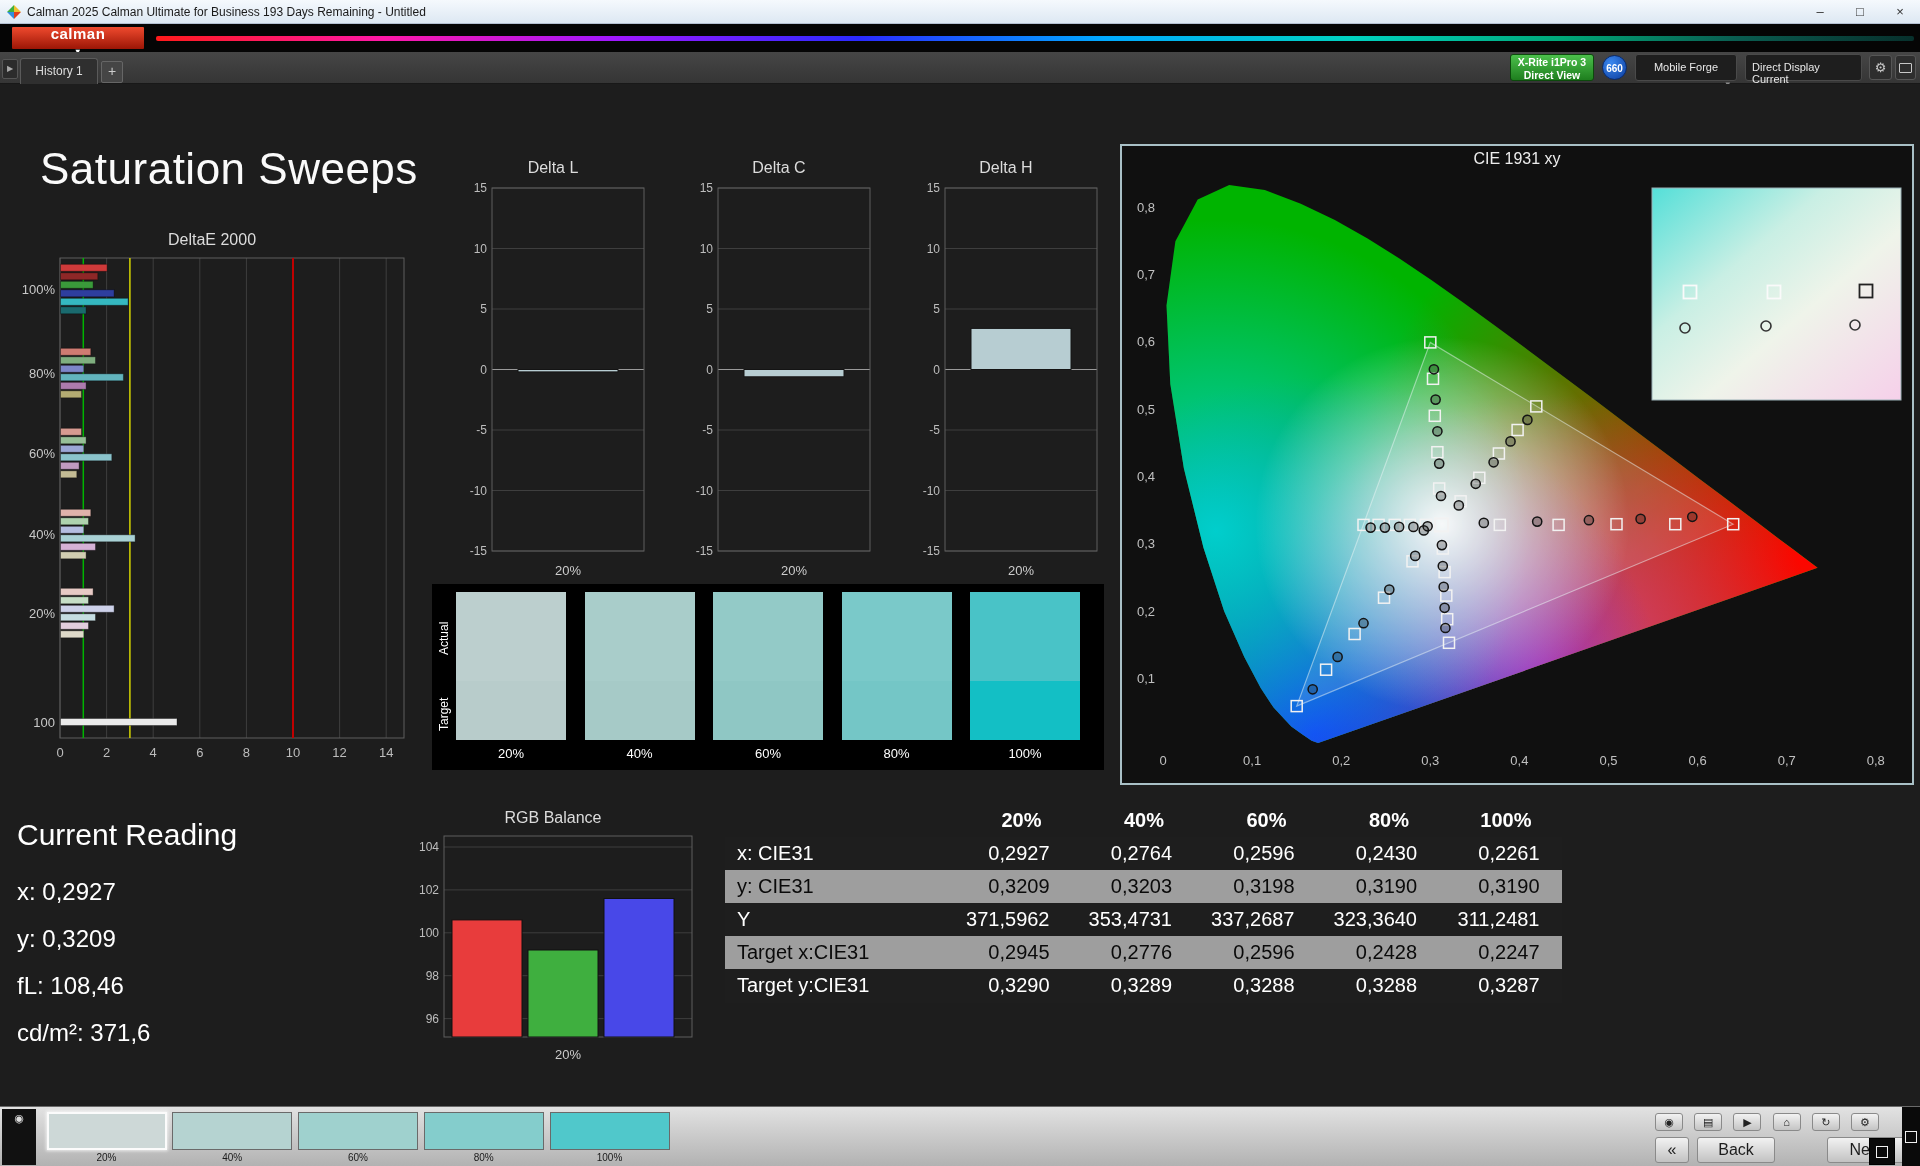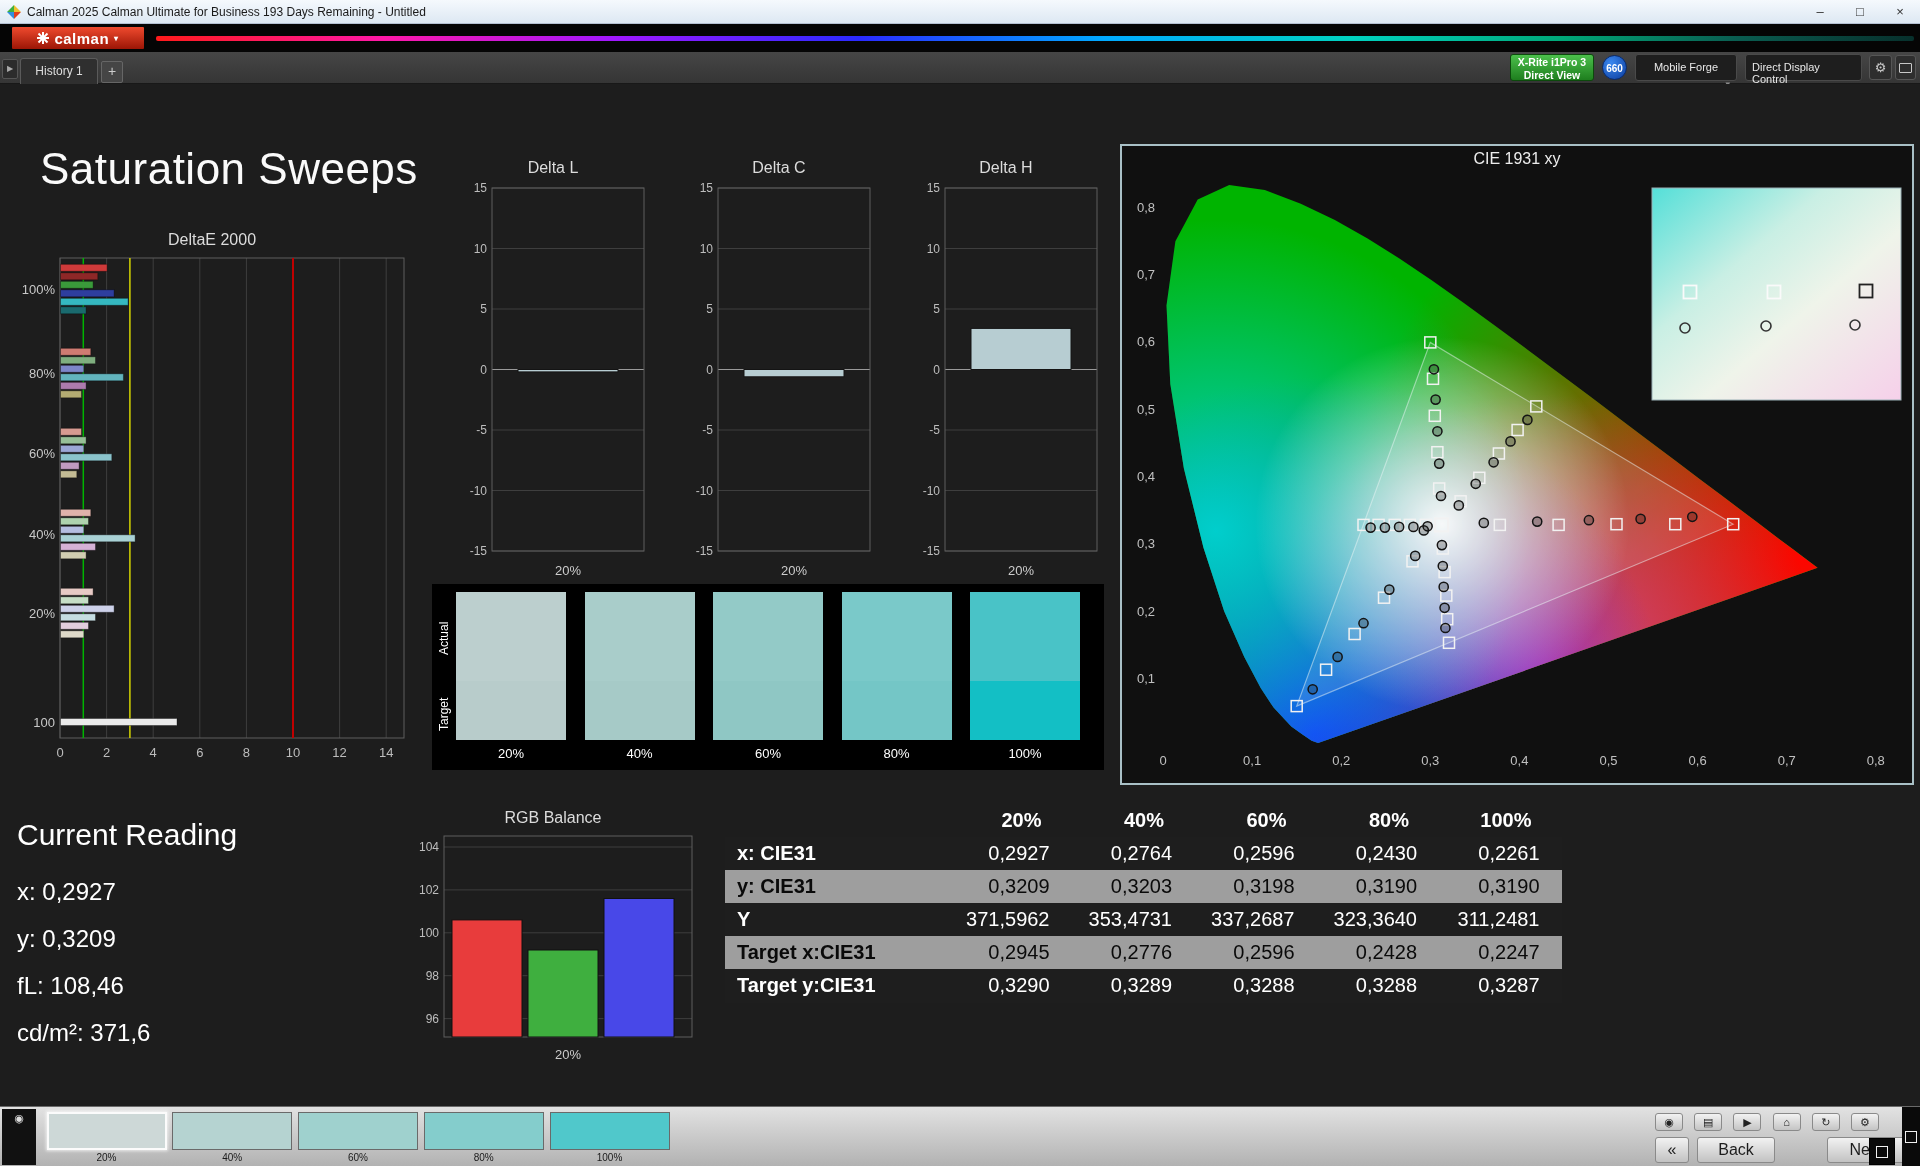--- a/index.html
+++ b/index.html
@@ -10,21 +10,21 @@
             background:linear-gradient(#f5f9fd,#dde8f3);border-bottom:1px solid #b4c0d2;box-sizing:border-box;}
   .app-icon{margin:0 6px 0 7px;}
   .title-text{font-size:12px;color:#1a1a1a;white-space:nowrap;text-align:right;}
   .win-controls{margin-left:auto;display:flex;height:100%;}
   .win-btn{width:40px;height:100%;display:flex;align-items:center;justify-content:center;
            font-size:13px;color:#333;cursor:default;}
   
   .logobar{position:absolute;left:0;top:24px;width:100%;height:28px;background:#050505;}
   .brand-badge{position:absolute;left:12px;top:3px;width:132px;height:22px;border-radius:1px;
                background:linear-gradient(#ef4a2e,#9c1606);display:flex;align-items:center;justify-content:center;
-               gap:5px;color:#fff;font-weight:bold;font-size:15px;letter-spacing:.5px;}
+               gap:5px;color:#fff;font-weight:bold;font-size:15px;letter-spacing:.5px;flex-direction:column;}
   .brand-caret{font-size:8px;color:#fff;}
   .rainbow{position:absolute;left:156px;top:12px;height:5px;width:calc(100% - 162px);border-radius:2px;
     background:linear-gradient(90deg,#ff1a1a 0%,#ff18a8 13%,#a018ff 26%,#2a2aff 40%,#00aaff 54%,#00d2c0 68%,#00a878 80%,#0a5c50 90%,#07302c 100%);}
   
   .tabbar{position:absolute;left:0;top:52px;width:100%;height:32px;
           background:linear-gradient(#464646,#353535);border-bottom:1px solid #181818;box-sizing:border-box;}
   .pane-toggle{position:absolute;left:2px;top:7px;width:14px;height:18px;background:#2c2c2c;border:1px solid #565656;
                color:#aaa;font-size:8px;line-height:18px;text-align:center;border-radius:2px;}
   .tab{position:absolute;left:20px;top:6px;width:76px;height:25px;background:#2f2f2f;border:1px solid #5a5a5a;border-bottom:none;
        border-radius:3px 3px 0 0;color:#ddd;font-size:12px;line-height:25px;text-align:center;}
@@ -72,21 +72,21 @@
   #cr-lines{position:absolute;left:17px;top:784px;}
   .cr-line{height:47px;line-height:47px;font-size:24px;color:#fff;}
   #rgb-wrap{left:408px;top:722px;width:290px;}
   
   .data-table{position:absolute;left:725px;top:720px;width:837px;}
   .trow{display:grid;grid-template-columns:224px repeat(5,122.5px);height:33.1px;}
   .trow-dark{background:#1e1e1e;color:#fff;}
   .trow-light{background:#9e9e9e;color:#0a0a0a;}
   .trow-head{background:#1d1d1d;color:#fff;}
   .tc{line-height:33.1px;font-size:20px;text-align:right;padding-right:22px;overflow:hidden;white-space:nowrap;box-sizing:border-box;}
-  .tc.lbl{text-align:left;padding-left:12px;font-weight:bold;}
+  .tc.lbl{text-align:left;padding-left:12px;font-weight:normal;}
   .tc.hdr{font-weight:bold;padding-right:30px;}
   
   .bottombar{position:absolute;left:0;bottom:0;width:1920px;height:60px;
              background:linear-gradient(#e2e2e2,#b2b2b2);border-top:1px solid #6a6a6a;box-sizing:border-box;}
   .bb-left-panel{position:absolute;left:2px;top:2px;width:34px;height:56px;background:#111;text-align:center;}
   .bb-left-panel .eye{color:#e0e0e0;font-size:11px;line-height:18px;}
   .bb-patch{position:absolute;top:5px;width:120px;height:52px;}
   .bb-patch .pswatch{height:38px;border:1px solid #6a6a6a;box-sizing:border-box;}
   .bb-patch.selected .pswatch{border:2px solid #fbfbfb;box-shadow:0 0 3px 1px rgba(255,255,255,.7);}
   .bb-patch .plabel{margin-top:2px;text-align:center;font-size:10px;color:#1a1a1a;}
@@ -146,21 +146,21 @@
       <div>Direct View</div>
     </div>
     <div class="badge">660</div>
     <div class="drop" id="drop-source">
       <span class="accent" id="accent-source" style="background: rgb(140, 198, 62);"></span>
       <span>Mobile Forge</span>
       <span class="caret">▾</span>
     </div>
     <div class="drop" id="drop-display">
       <span class="accent" id="accent-display" style="background: rgb(240, 208, 0);"></span>
-      <span>Direct Display Control</span>
+      <span>Direct Display Current</span>
       <span class="caret">▾</span>
     </div>
     <div class="tool-btn" id="btn-gear">⚙</div>
     <div class="tool-btn" id="btn-monitor">
       <span class="mini-monitor"></span>
     </div>
   </div>
 
   <div class="main">
     <div class="page-title">Saturation Sweeps</div>

